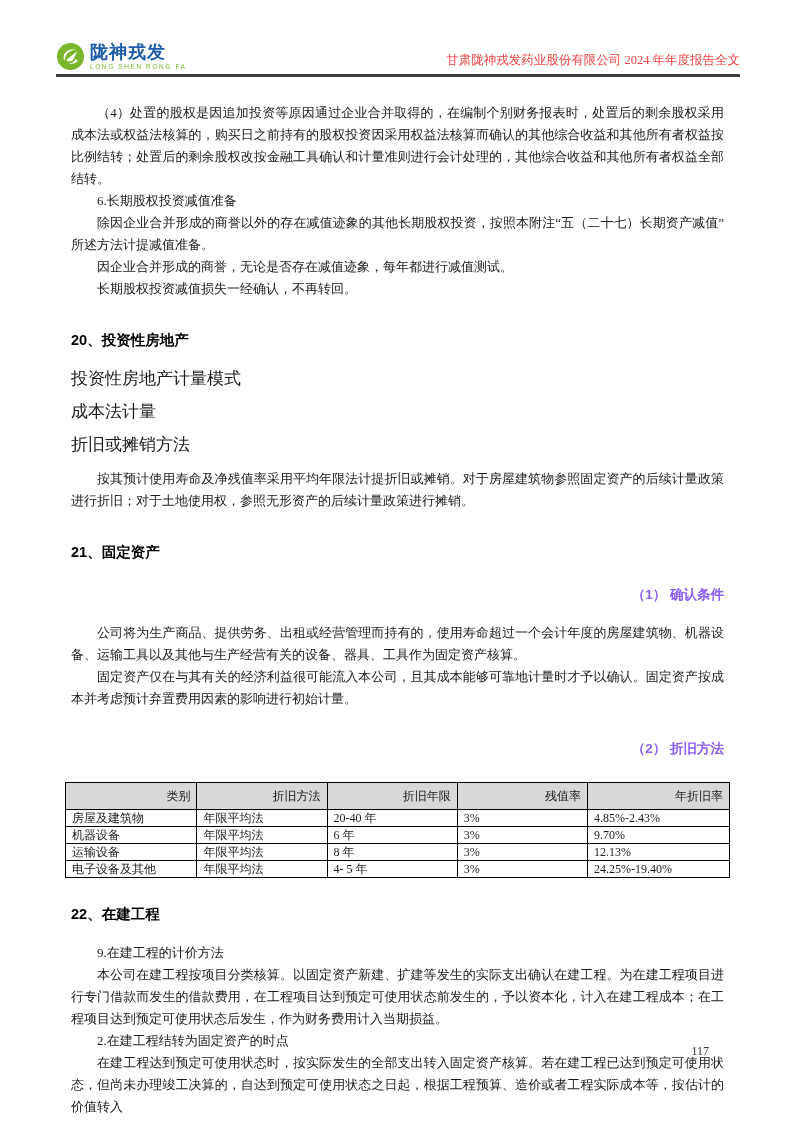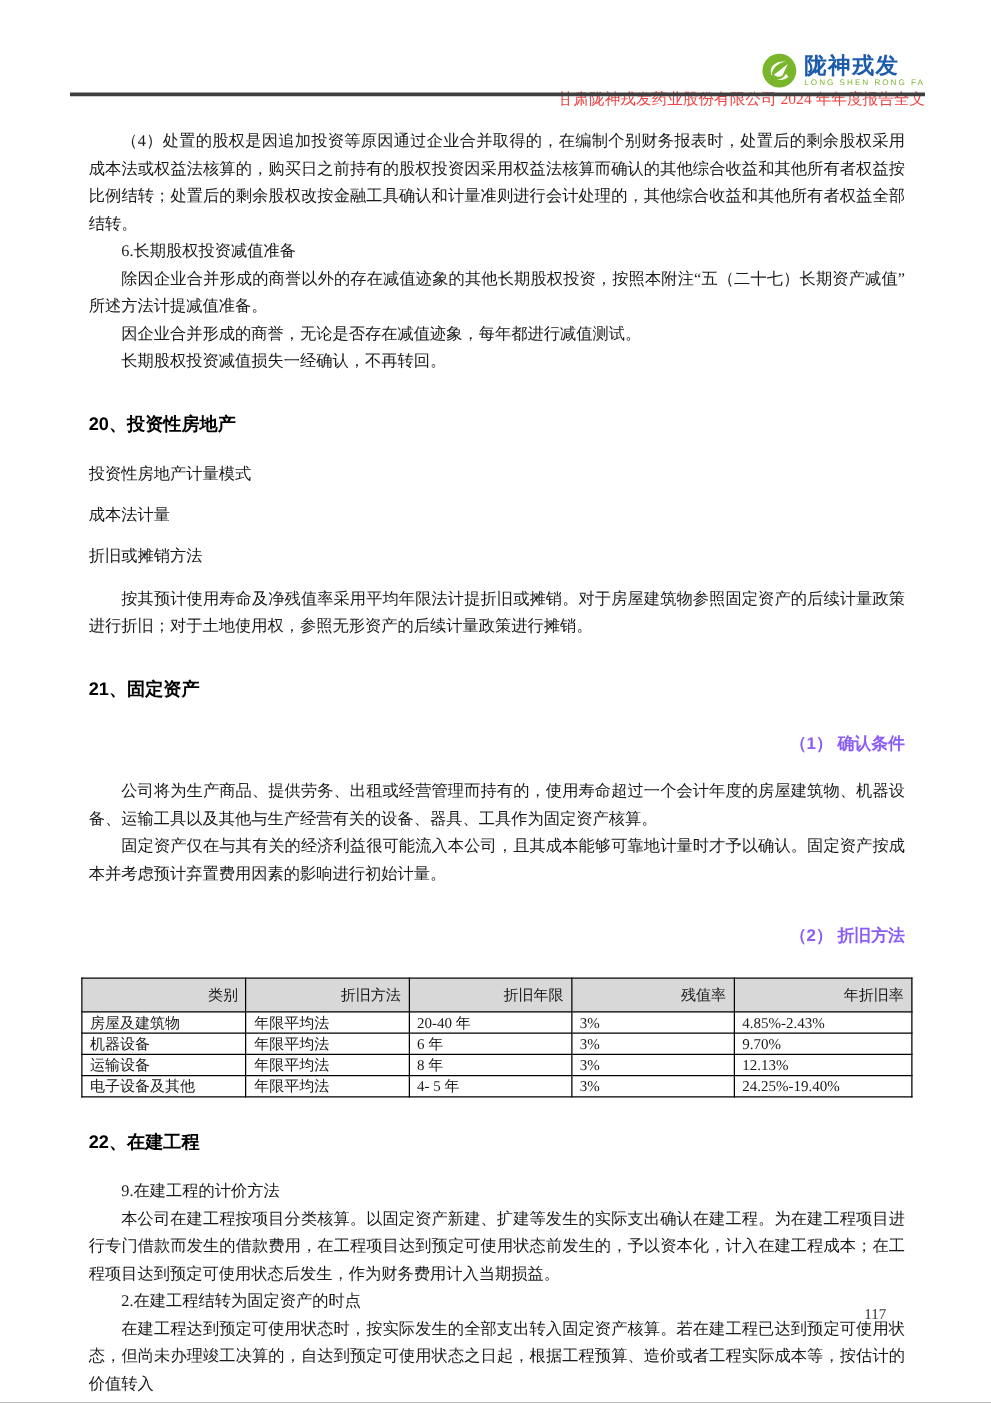--- a/index.html
+++ b/index.html
@@ -14,21 +14,20 @@
     color: #1a1a1a;
     overflow: hidden;
   }
   
   .hdr {
     position: absolute;
     left: 56px; right: 53px; top: 42px;
     display: flex;
     align-items: flex-end;
     justify-content: space-between;
-    flex-direction: column;
   }
   .logo { display: flex; align-items: center; gap: 5px; }
   .logo-badge { width: 29px; height: 29px; display: block; }
   .logo-cn {
     font-family: "Liberation Sans", "DejaVu Sans", sans-serif;
     font-weight: 700;
     font-size: 18px;
     line-height: 18px;
     letter-spacing: 1px;
     color: #1d5caa;
@@ -57,21 +56,21 @@
   .doc {
     position: absolute;
     left: 71px; right: 69px; top: 90px;
   }
   .body {
     font-size: 13px;
     line-height: 22px;
     text-align: justify;
   }
   .indent { text-indent: 2em; }
-  .plain { font-size: 13px; line-height: 22px; margin-top: 11px; }
+  .plain { font-size: 17px; line-height: 22px; margin-top: 11px; }
   h2.sec {
     font-family: "Liberation Sans", "DejaVu Sans", sans-serif;
     font-size: 14.5px;
     font-weight: 700;
     color: #000;
     line-height: 20px;
   }
   h3.sub {
     font-family: "Liberation Sans", "DejaVu Sans", sans-serif;
     font-size: 13.5px;

